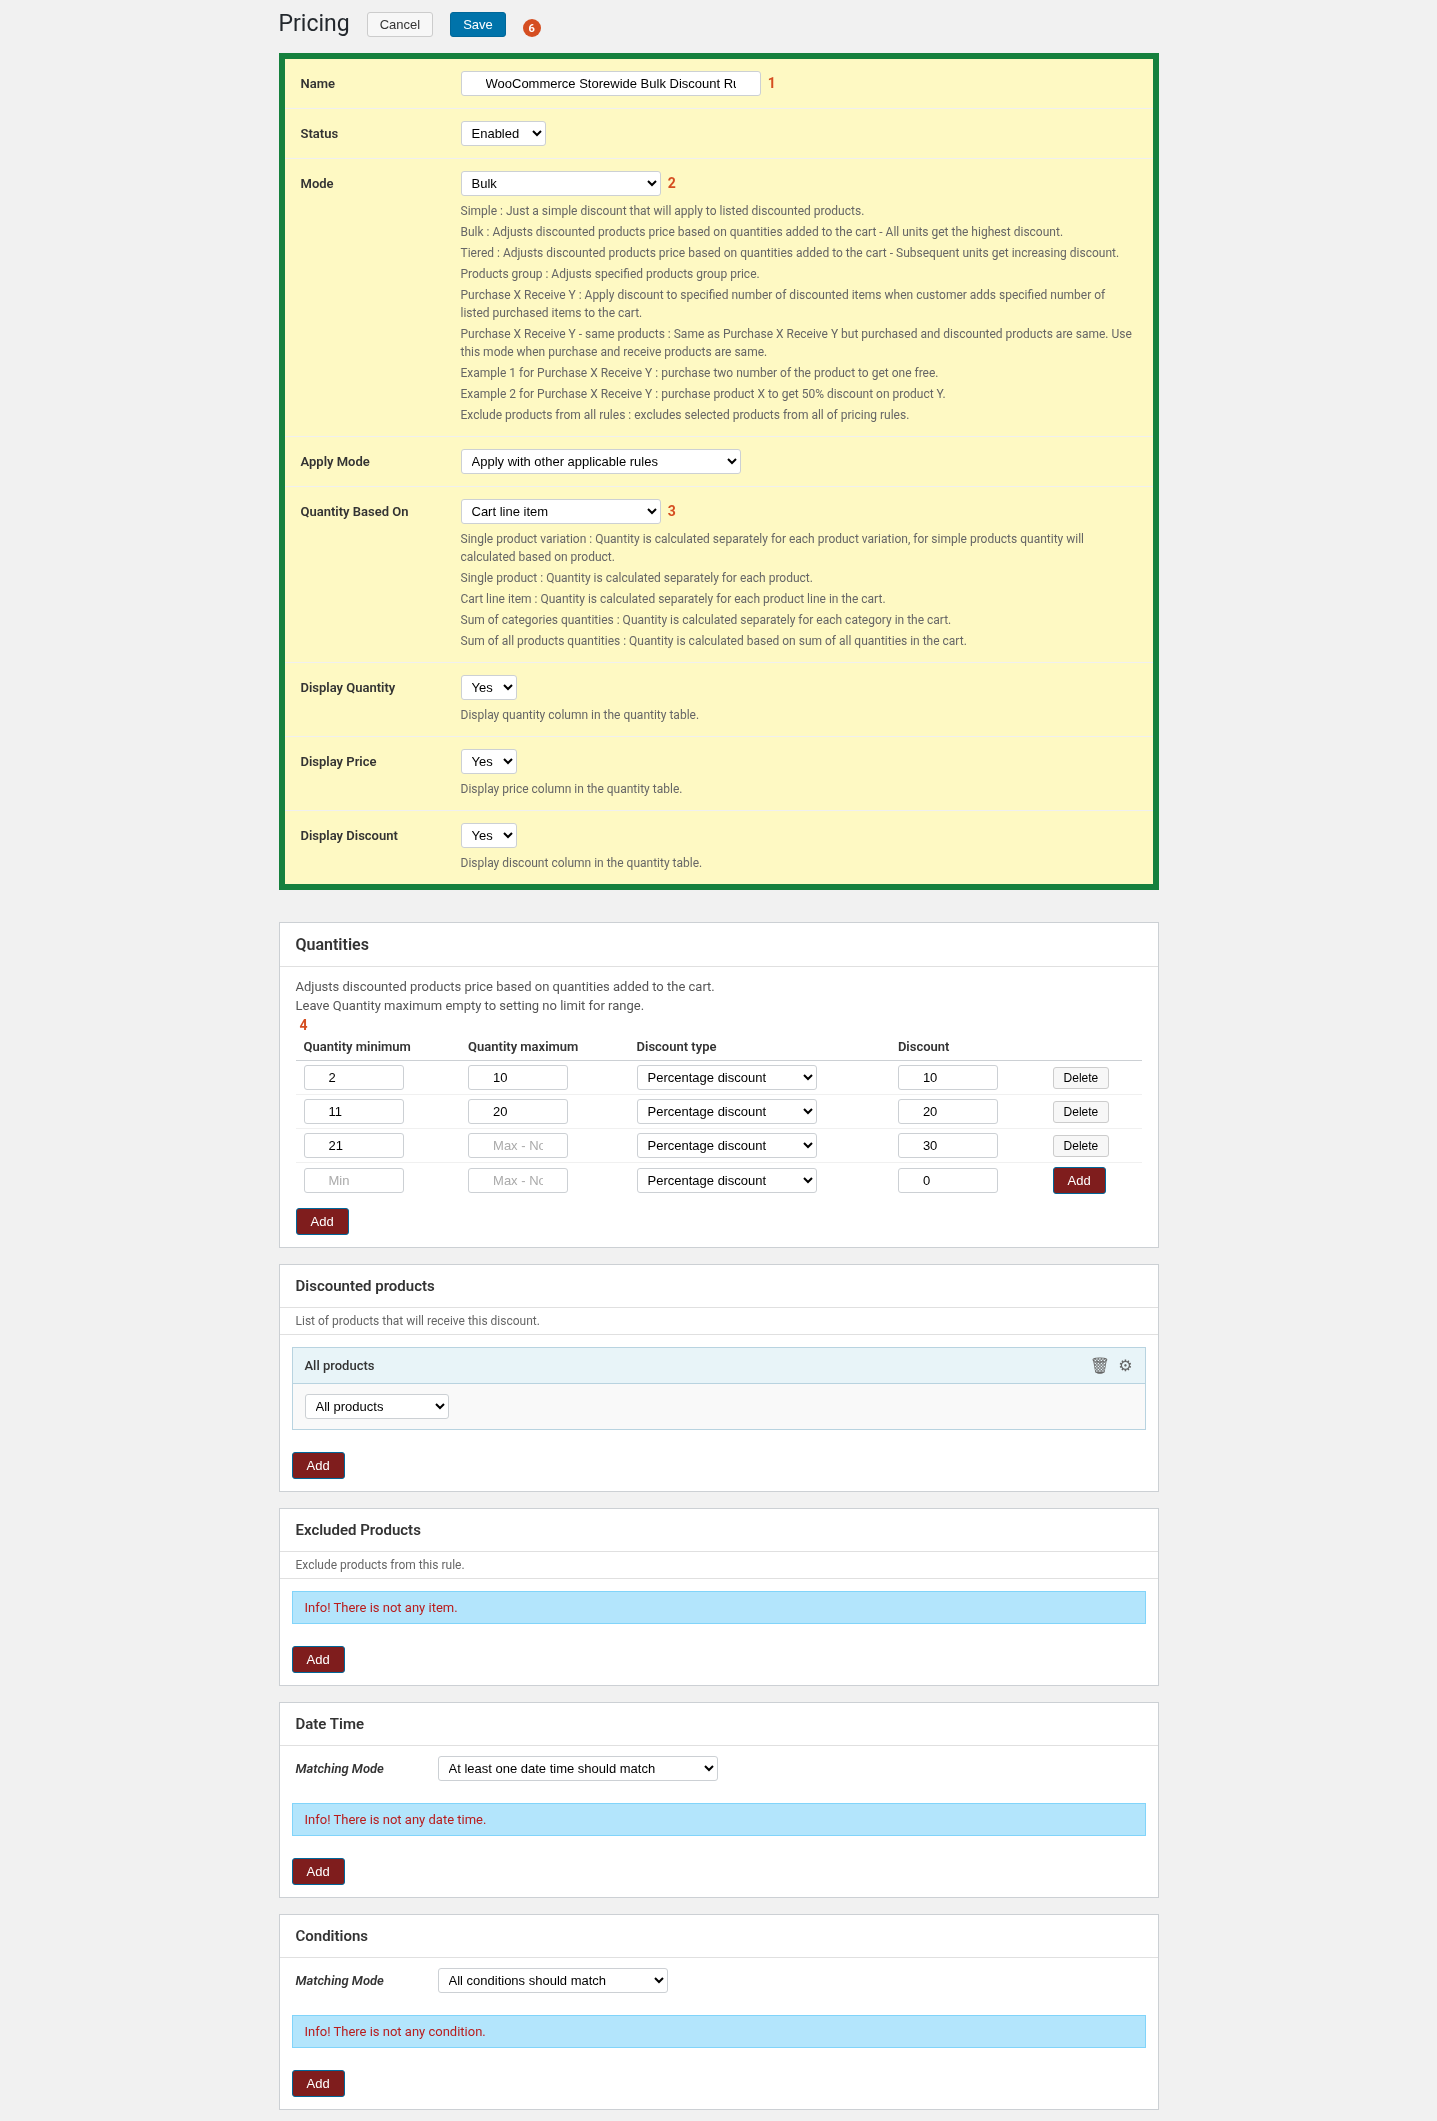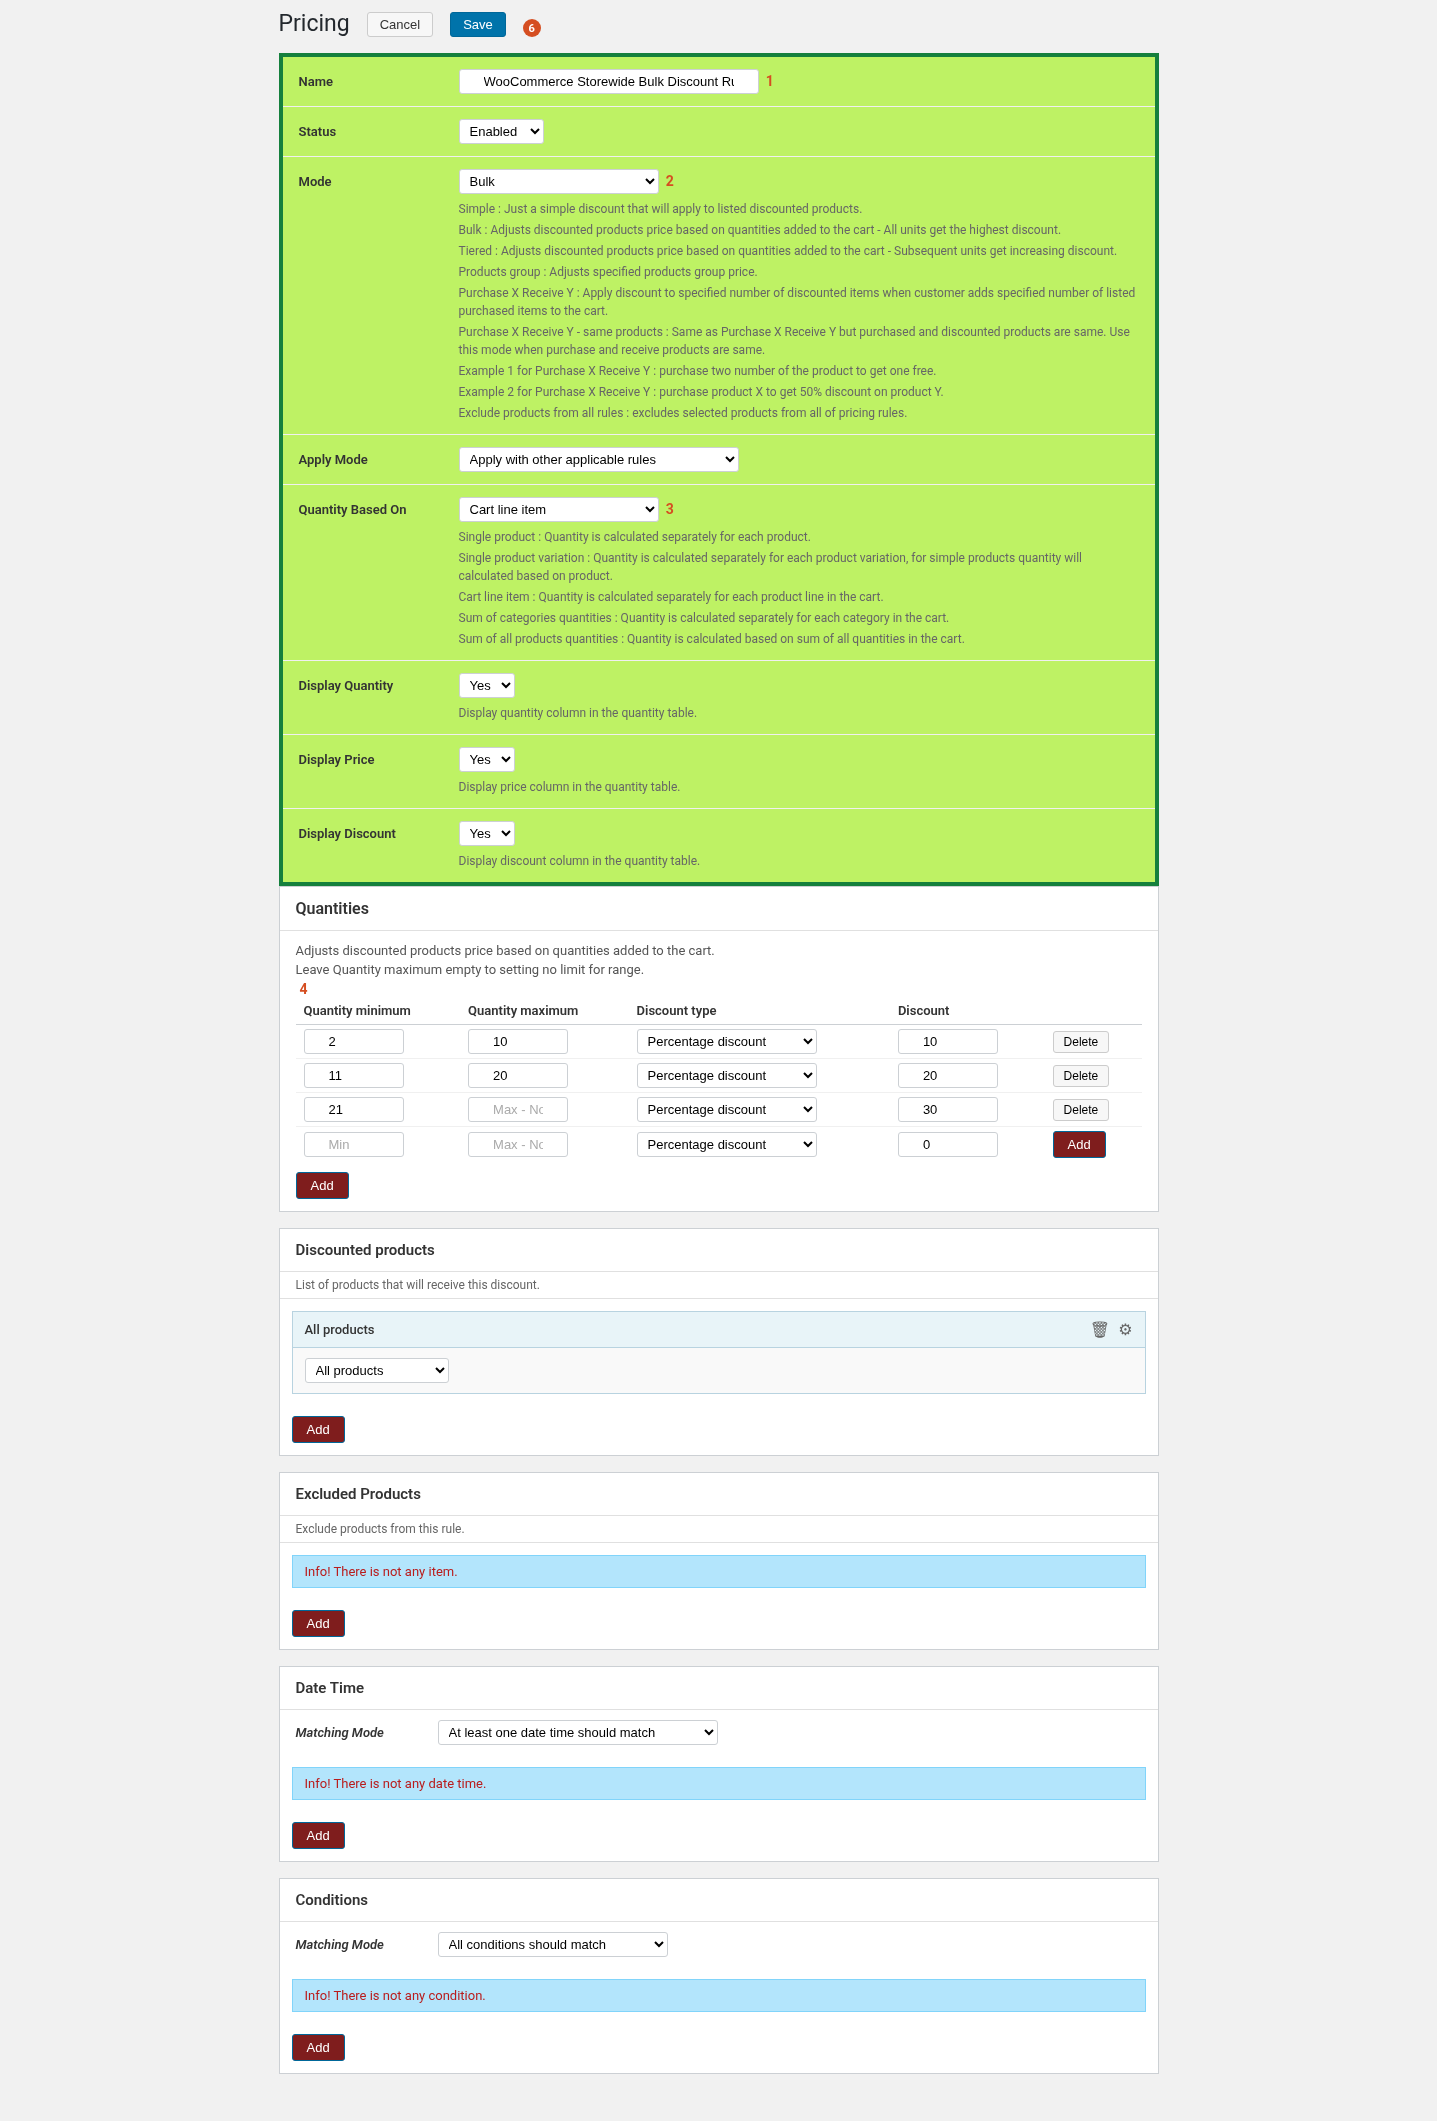--- a/index.html
+++ b/index.html
@@ -6,21 +6,21 @@
     body { font-family: -apple-system, BlinkMacSystemFont, "Segoe UI", Roboto, sans-serif; font-size: 13px; color: #333; background: #f1f1f1; }
     
     .page-wrapper { max-width: 900px; margin: 0 auto; background: #f1f1f1; padding: 10px; }
     
     .page-header { display: flex; align-items: flex-end; gap: 17px; margin-bottom: 16px; }
     .page-title { font-size: 23px; font-weight: 400; color: #23282d; }
     .btn-cancel { background: #f7f7f7; border: 1px solid #ccc; padding: 4px 12px; cursor: pointer; font-size: 13px; border-radius: 3px; color: #333; }
     .btn-save { background: #0073aa; border: 1px solid #006799; color: #fff; padding: 4px 12px; cursor: pointer; font-size: 13px; border-radius: 3px; }
     .badge-red { background: #d54e21; color: #fff; border-radius: 50%; width: 18px; height: 18px; display: inline-flex; align-items: center; justify-content: center; font-size: 11px; font-weight: bold; }
     
-    .form-section { background: #bef264; border: 4px solid #15803d; padding: 0; margin-bottom: 0; }
+    .form-section { background: #fef9c3; border: 6px solid #15803d; padding: 0; margin-bottom: 32px; }
     
     .form-row { display: flex; align-items: flex-start; padding: 12px 16px; border-bottom: 1px solid #f0f0f0; }
     .form-row:last-child { border-bottom: none; }
     .form-label { width: 160px; min-width: 160px; font-weight: 600; padding-top: 5px; font-size: 13px; }
     .form-content { flex: 1; }
     
     input[type="text"] { border: 1px solid #ccd0d4; padding: 4px 24px; font-size: 13px; border-radius: 3px; }
     input[type="text"].wide { width: 300px; }
     
     select { border: 1px solid #ccd0d4; padding: 3px 6px; font-size: 13px; border-radius: 3px; background: #fff; cursor: pointer; }
@@ -138,22 +138,22 @@
       <div class="form-content">
         <select style="width:200px;">
           <option>Single product</option>
           <option>Single product variation</option>
           <option selected="">Cart line item</option>
           <option>Sum of categories quantities</option>
           <option>Sum of all products quantities</option>
         </select>
         <span class="red-badge">3</span>
         <div class="description-text">
+          <p>Single product variation : Quantity is calculated separately for each product variation, for simple products quantity will calculated based on product.</p>
           <p>Single product : Quantity is calculated separately for each product.</p>
-          <p>Single product variation : Quantity is calculated separately for each product variation, for simple products quantity will calculated based on product.</p>
           <p>Cart line item : Quantity is calculated separately for each product line in the cart.</p>
           <p>Sum of categories quantities : Quantity is calculated separately for each category in the cart.</p>
           <p>Sum of all products quantities : Quantity is calculated based on sum of all quantities in the cart.</p>
         </div>
       </div>
     </div>
 
     <div class="form-row">
       <div class="form-label">Display Quantity</div>
       <div class="form-content">

